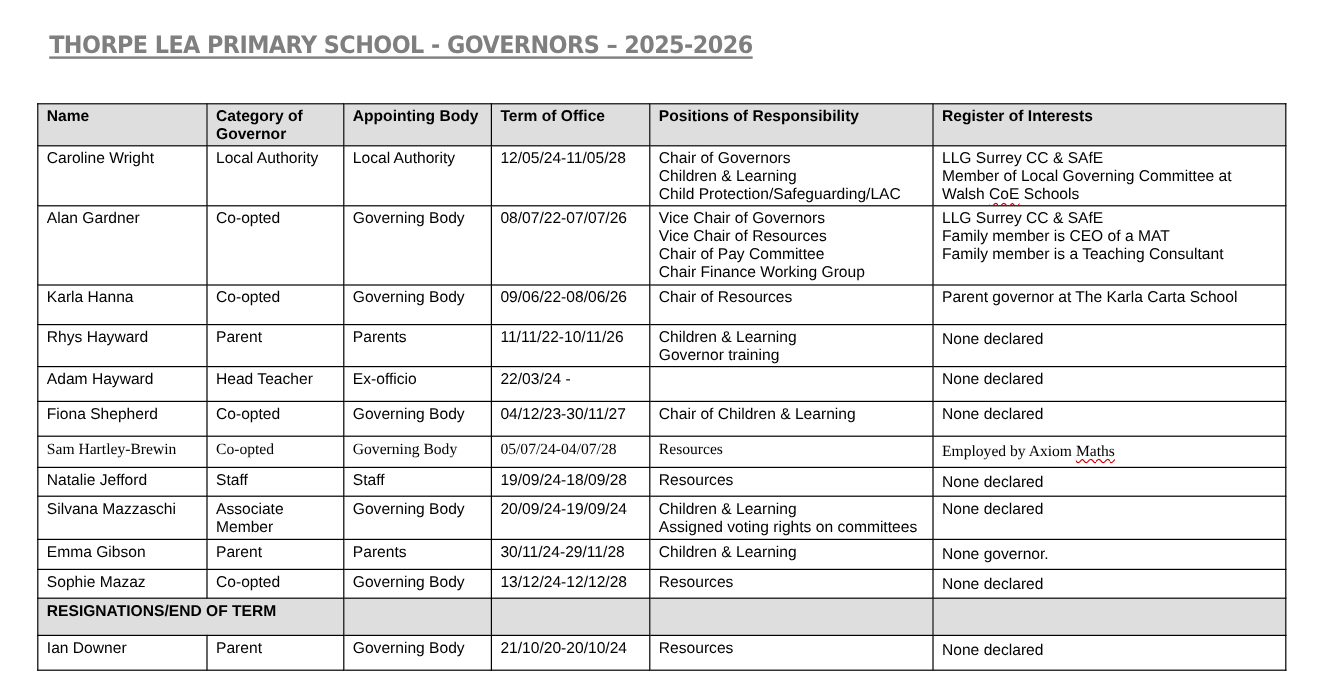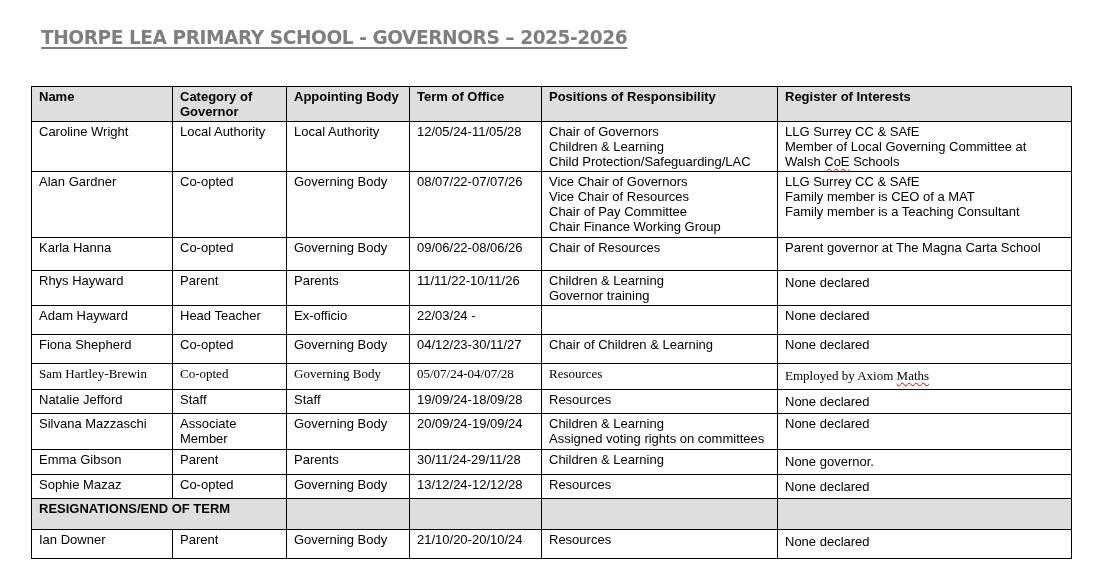--- a/index.html
+++ b/index.html
@@ -88,21 +88,21 @@
       </tr>
       <tr style="height: 33px;">
         <td>Karla Hanna</td>
         <td style="white-space: normal;">Co-opted</td>
         <td>Governing Body</td>
         <td>09/06/22-08/06/26</td>
         <td>
           <span class="line">Chair of Resources</span>
         </td>
         <td>
-          <span class="line">Parent governor at The Magna Carta School</span>
+          <span class="line">Parent governor at The Karla Carta School</span>
         </td>
       </tr>
       <tr style="height: 35px;">
         <td>Rhys Hayward</td>
         <td style="white-space: normal;">Parent</td>
         <td>Parents</td>
         <td>11/11/22-10/11/26</td>
         <td>
           <span class="line">Children &amp; Learning</span>
           <span class="line">Governor training</span>

